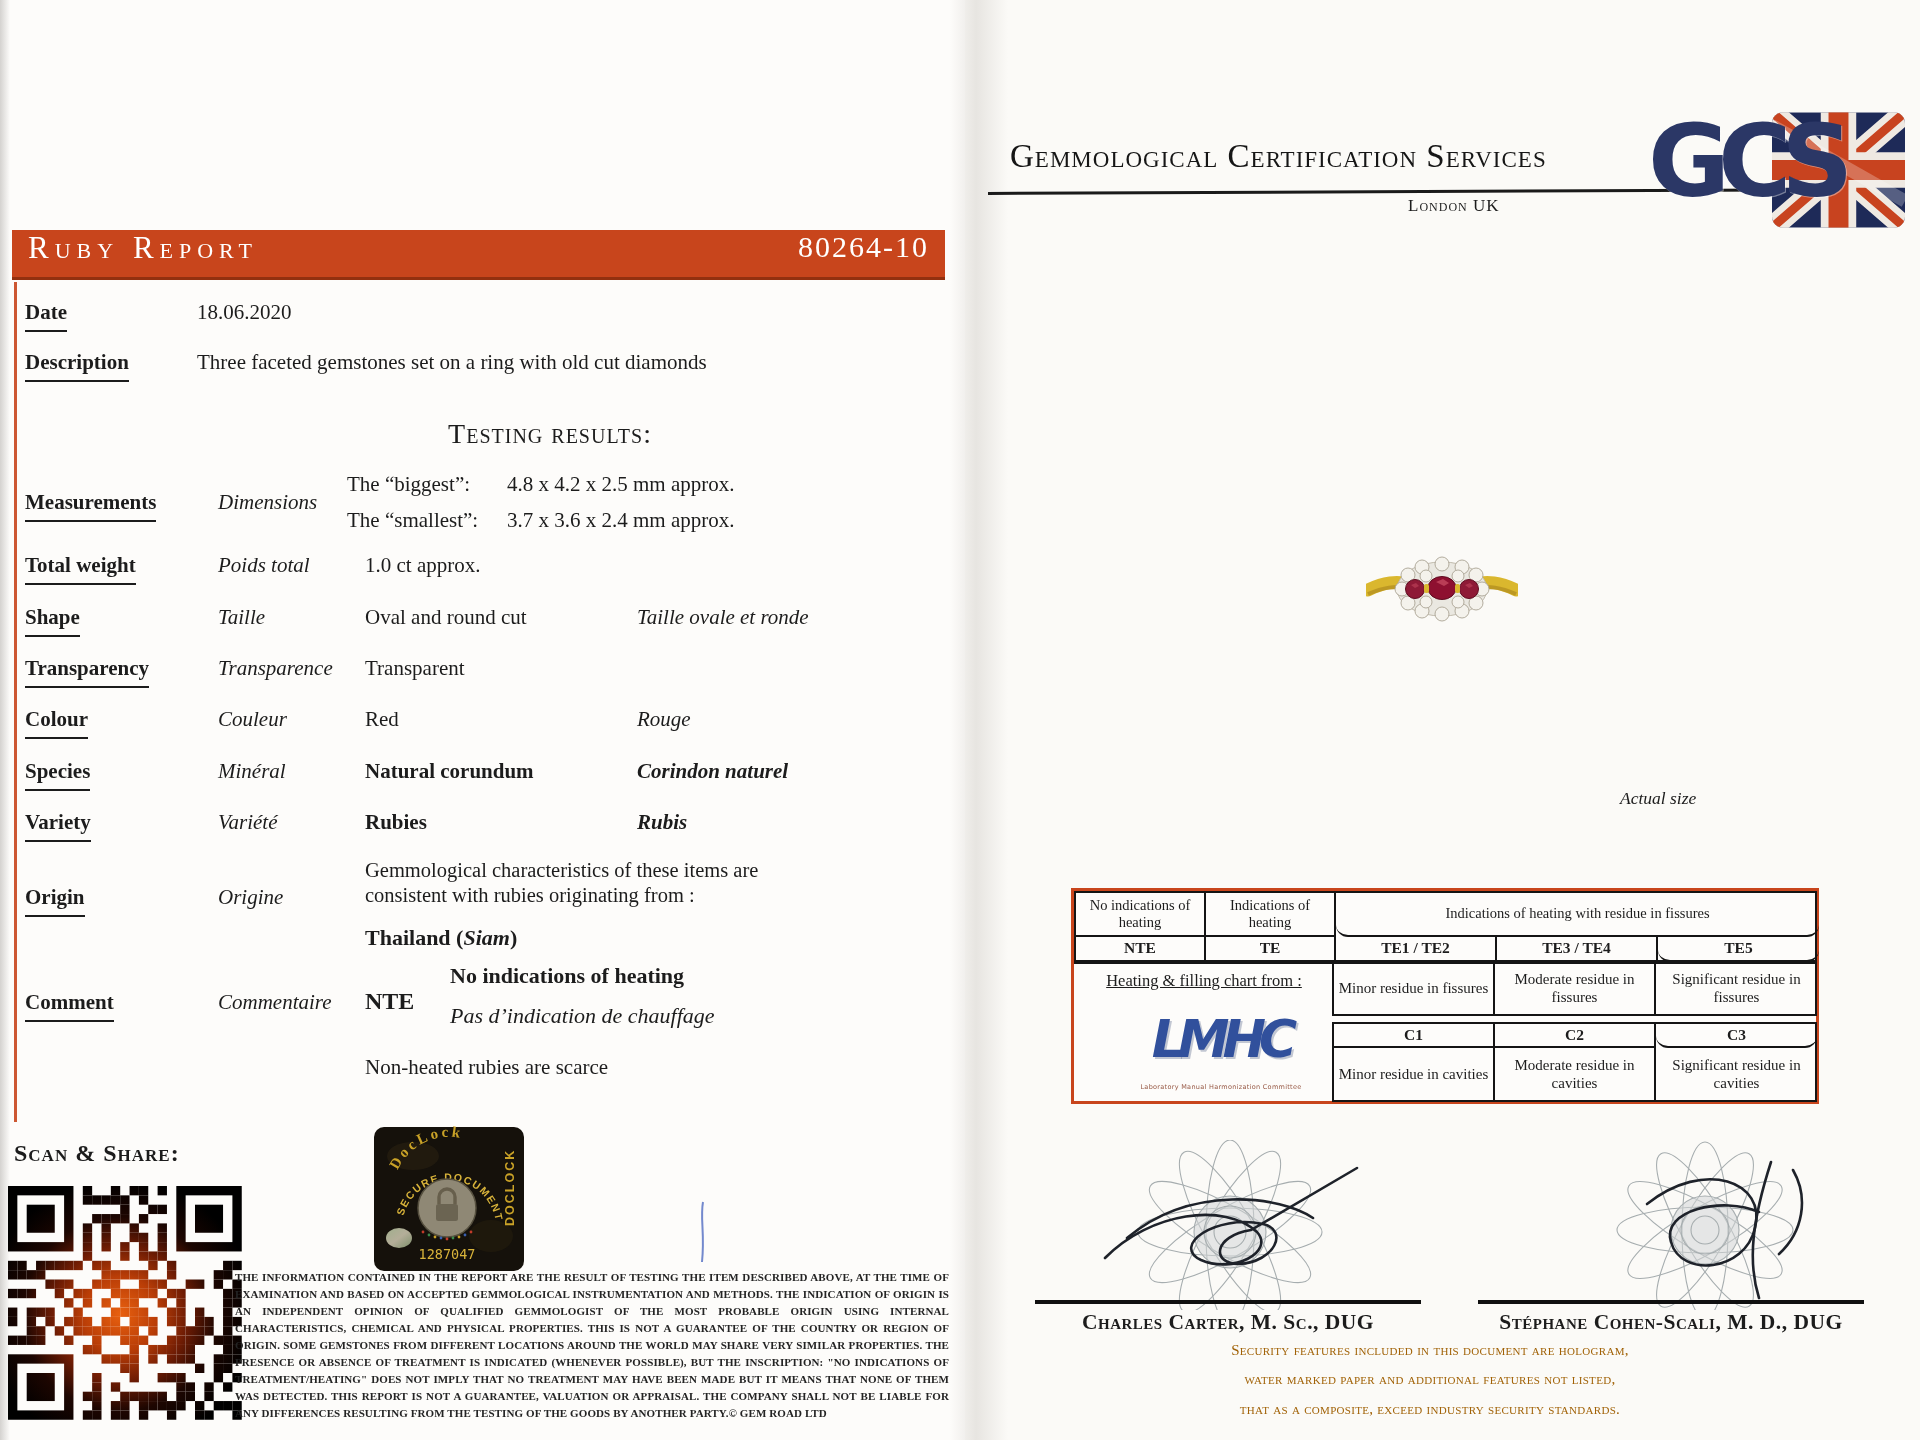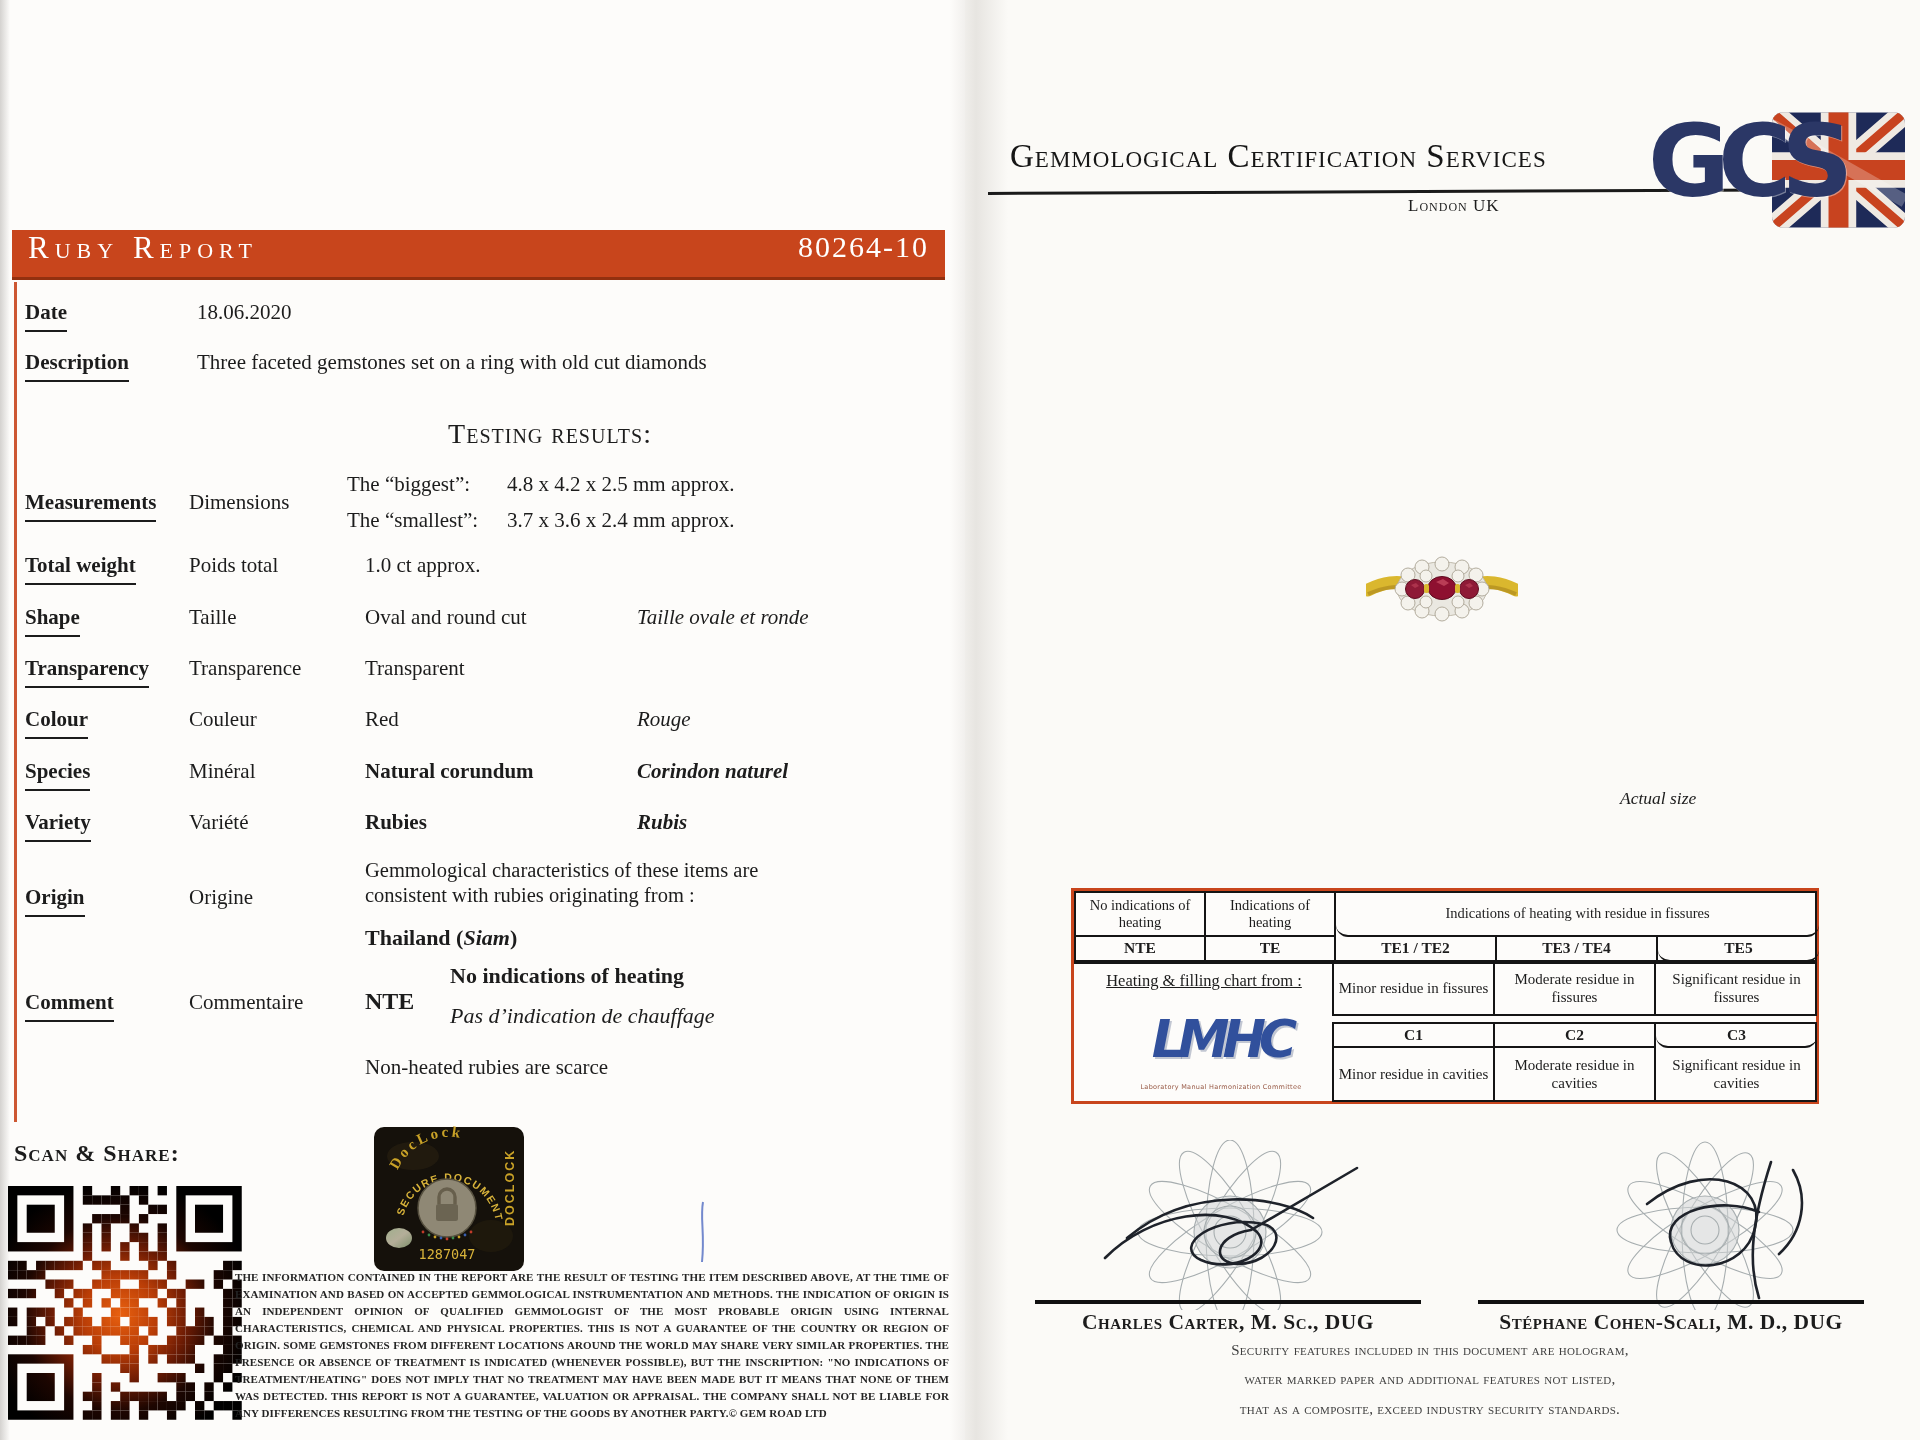--- a/index.html
+++ b/index.html
@@ -12,21 +12,21 @@
         background:linear-gradient(90deg,rgba(0,0,0,0) 0%,rgba(110,100,90,.14) 45%,rgba(255,255,255,0) 100%);}
   .edge{position:absolute;left:0;top:0;width:10px;height:1440px;
         background:linear-gradient(90deg,rgba(90,85,80,.25),rgba(0,0,0,0));}
   .bar{position:absolute;left:12px;top:230px;width:933px;height:50px;display:flex;align-items:flex-start;
        justify-content:space-between;padding:0 16px;box-sizing:border-box;border-bottom:3px solid #93300f;}
   .bar-title{font-variant:small-caps;font-size:31px;letter-spacing:6px;color:#fff;}
   .bar-num{font-size:30px;letter-spacing:2px;color:#fff;}
   .left-rule{position:absolute;left:14px;top:282px;width:3px;height:840px;opacity:.9;}
   .row{position:absolute;left:25px;width:925px;height:40px;font-size:21px;}
   .row .lab{position:absolute;left:0;font-weight:bold;border-bottom:2px solid #1c1c1c;padding-bottom:5px;}
-  .row .fr{position:absolute;left:164px;}
+  .row .fr{position:absolute;left:193px;font-style:italic;}
   .row .val{position:absolute;left:340px;}
   .row .vfr{position:absolute;left:612px;font-style:italic;}
   .row .dval{position:absolute;left:172px;}
   .row .mlab{position:absolute;left:322px;}
   .row .mval{position:absolute;left:482px;}
   .b{font-weight:bold;}
   .testing{position:absolute;left:330px;top:418px;width:440px;text-align:center;
            font-variant:small-caps;font-size:28px;letter-spacing:1px;}
   .origin-intro{position:absolute;left:365px;top:858px;width:480px;font-size:20.5px;line-height:1.22;}
   .origin-val{position:absolute;left:365px;top:925px;font-size:22px;font-weight:bold;}
@@ -590,18 +590,18 @@
     </g>
     <g stroke="#1e222a" stroke-width="2.6" fill="none" stroke-linecap="round">
       <path d="M92,64 C150,18 212,42 200,88 C190,132 126,138 116,102 C106,70 168,56 204,72"></path>
       <path d="M216,22 C198,78 192,120 204,158"></path>
       <path d="M238,30 C254,58 248,92 224,114"></path>
     </g>
   </svg>
   <div class="sigline" style="left:1478px;top:1300px;width:386px"></div>
   <div class="signame" style="left:1478px;top:1310px;width:386px">Stéphane Cohen-Scali, M. D., DUG</div>
 
-  <div class="security" id="security-block" style="color: #404040;">
+  <div class="security" id="security-block" style="color: #a16207;">
     <div>Security features included in this document are hologram,</div>
     <div>water marked paper and additional features not listed,</div>
     <div>that as a composite, exceed industry security standards.</div>
   </div>
 </div>
 
 </body></html>

